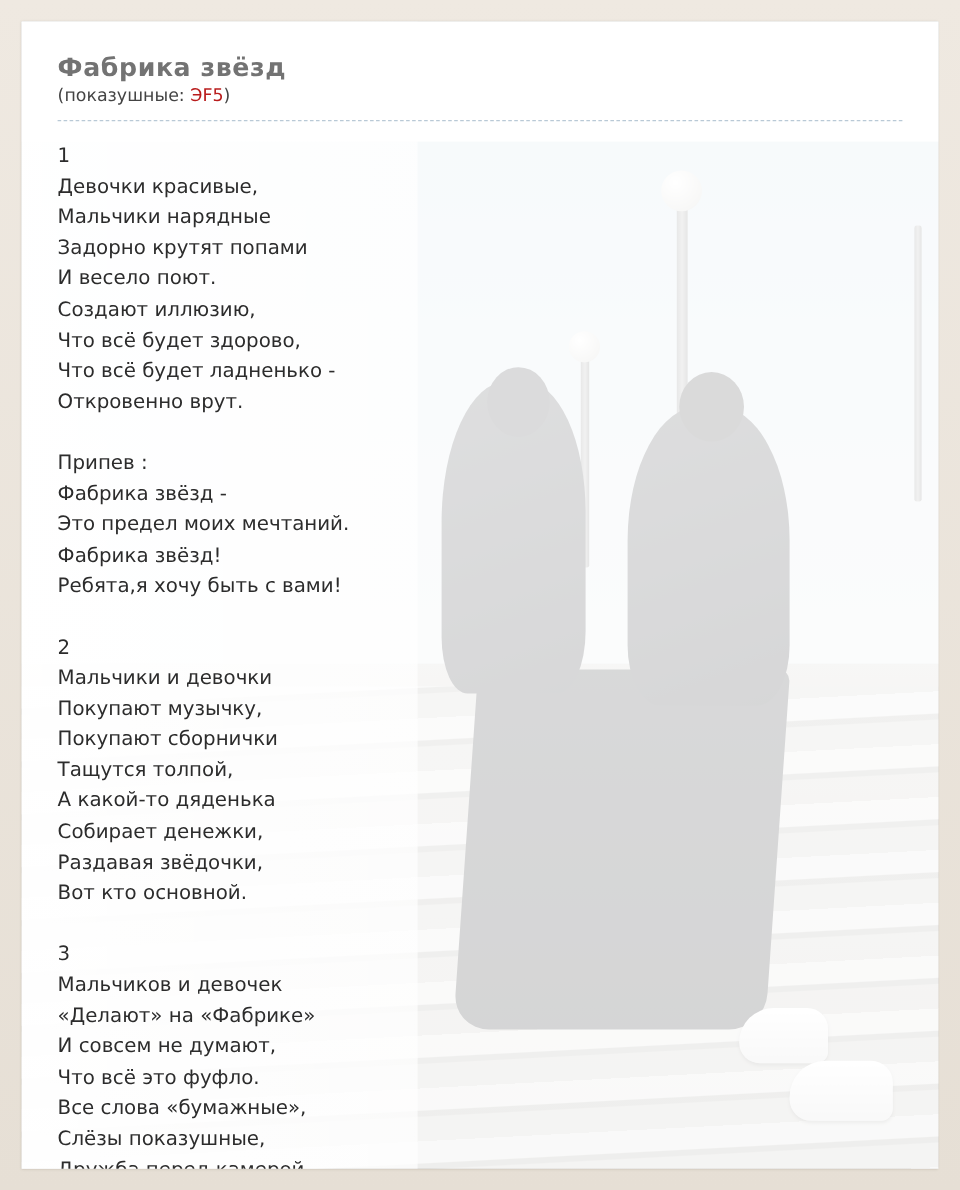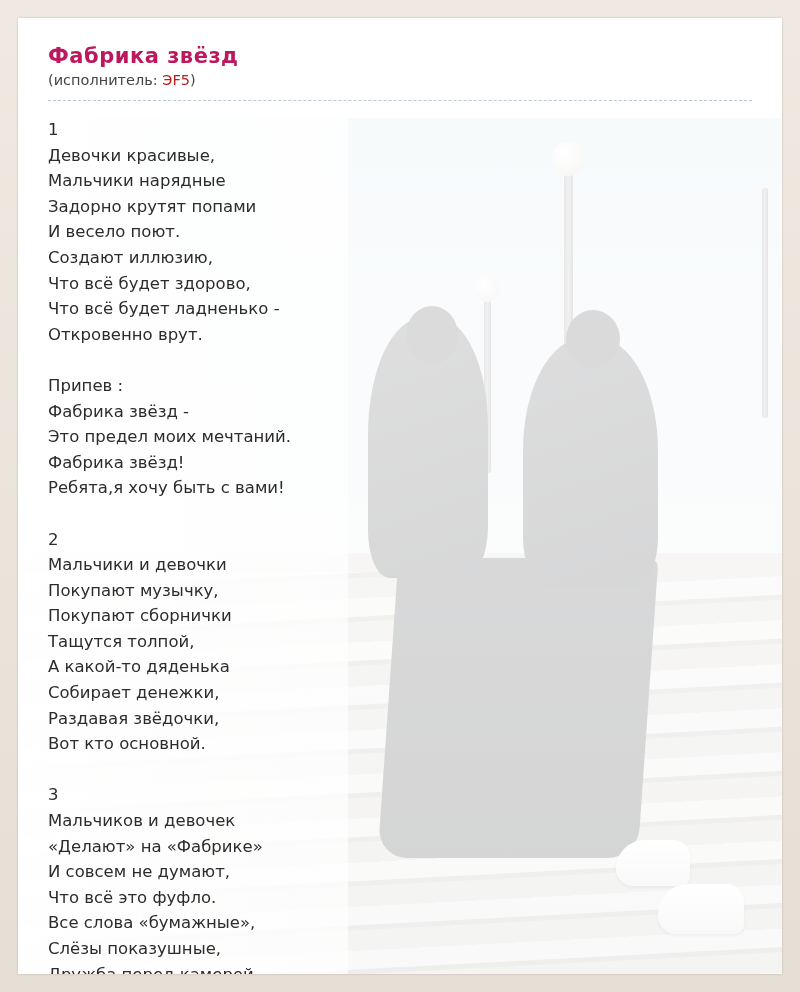--- a/index.html
+++ b/index.html
@@ -129,21 +129,21 @@
     background: linear-gradient(90deg, rgba(255,255,255,0.95) 0%, rgba(255,255,255,0.72) 100%);
   }
 
   .content {
     position: relative;
     padding: 26px 30px 20px 30px;
   }
 
   .song-title {
     font-size: 21px;
-    color: #be185d;
+    color: #737373;
     font-weight: bold;
     letter-spacing: 0.5px;
     margin: 0 0 4px 0;
     font-family: "DejaVu Sans", "Liberation Sans", sans-serif;
   }
   .artist-line {
     font-size: 14.5px;
     color: #444;
     padding-bottom: 12px;
     border-bottom: 1px dashed #b9c9d6;
@@ -187,21 +187,21 @@
       <div class="shoe shoe1"></div>
       <div class="shoe shoe2"></div>
     </div>
 
     <div class="wash"></div>
     <div class="wash-top"></div>
     <div class="wash-left"></div>
 
     <div class="content">
       <h1 class="song-title">Фабрика звёзд</h1>
-      <div class="artist-line"><span>(исполнитель: </span><a class="artist-link" href="#">ЭF5</a><span>)</span></div>
+      <div class="artist-line"><span>(показушные: </span><a class="artist-link" href="#">ЭF5</a><span>)</span></div>
       <div class="lyrics">1
 Девочки красивые,
 Мальчики нарядные
 Задорно крутят попами
 И весело поют.
 Создают иллюзию,
 Что всё будет здорово,
 Что всё будет ладненько -
 Откровенно врут.
 

